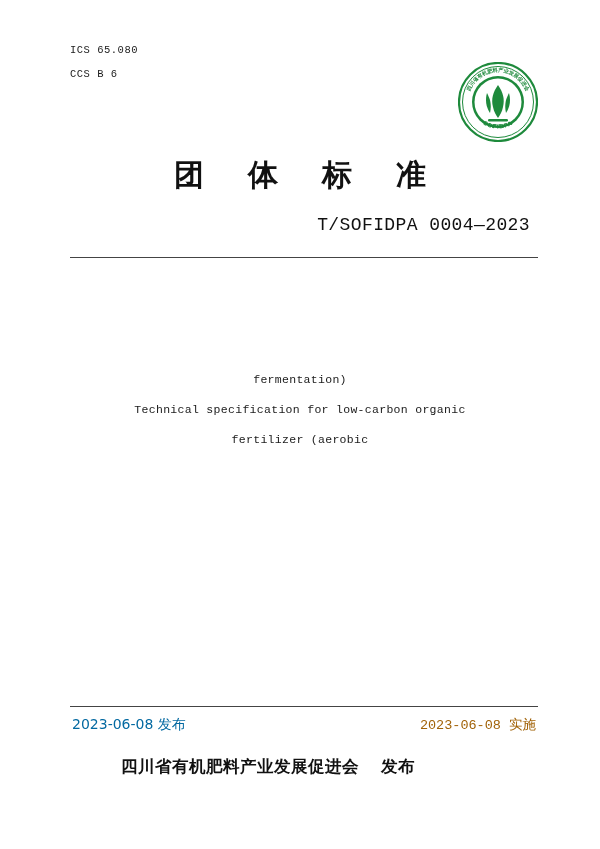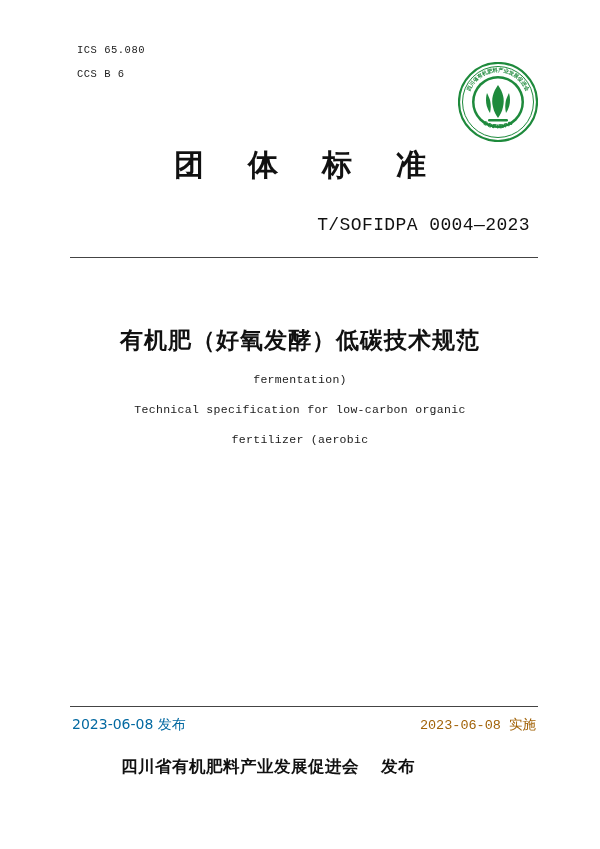--- a/index.html
+++ b/index.html
@@ -28,36 +28,36 @@
   .ics-block {
     position: absolute;
     left: 70px;
     top: 38px;
     font-family: "Liberation Mono", monospace;
     font-size: 10.5px;
     letter-spacing: 0.5px;
     color: #1a1a1a;
     line-height: 24px;
   }
-  .ics-line { white-space: pre; margin-left: 7px; }
+  .ics-line { white-space: pre; }
 
   
   .emblem {
     position: absolute;
     right: 62px;
     top: 62px;
     width: 80px;
     height: 80px;
   }
 
   
   .std-title {
     position: absolute;
     left: 0;
-    top: 145px;
+    top: 155px;
     width: 600px;
     text-align: center;
     font-family: "DejaVu Sans", "Liberation Sans", sans-serif;
     font-size: 30px;
     font-weight: bold;
     letter-spacing: 44px;
     text-indent: 44px;
     color: #111;
   }
 
@@ -181,21 +181,20 @@
       <text x="40" y="66" font-family="DejaVu Sans, sans-serif" font-size="5" fill="#1e8a3c" text-anchor="middle">2023</text>
     </svg>
   </div>
 
   <div class="std-title">团体标准</div>
 
   <div class="std-number">T/SOFIDPA 0004—2023</div>
 
   <div class="rule-top"></div>
 
-  <div class="doc-title-cn">有机肥（好氧发酵）低碳技术规范</div>
   <div class="doc-title-en">
     <div>fermentation)</div>
     <div>Technical specification for low-carbon  organic fertilizer (aerobic</div>
   </div>
 
   <div class="rule-bottom"></div>
   <div class="issue-date">2023-06-08 发布</div>
   <div class="effective-date">2023-06-08 实施</div>
   <div class="issuer">
     <span>四川省有机肥料产业发展促进会</span><span class="sp"></span><span>发布</span>

